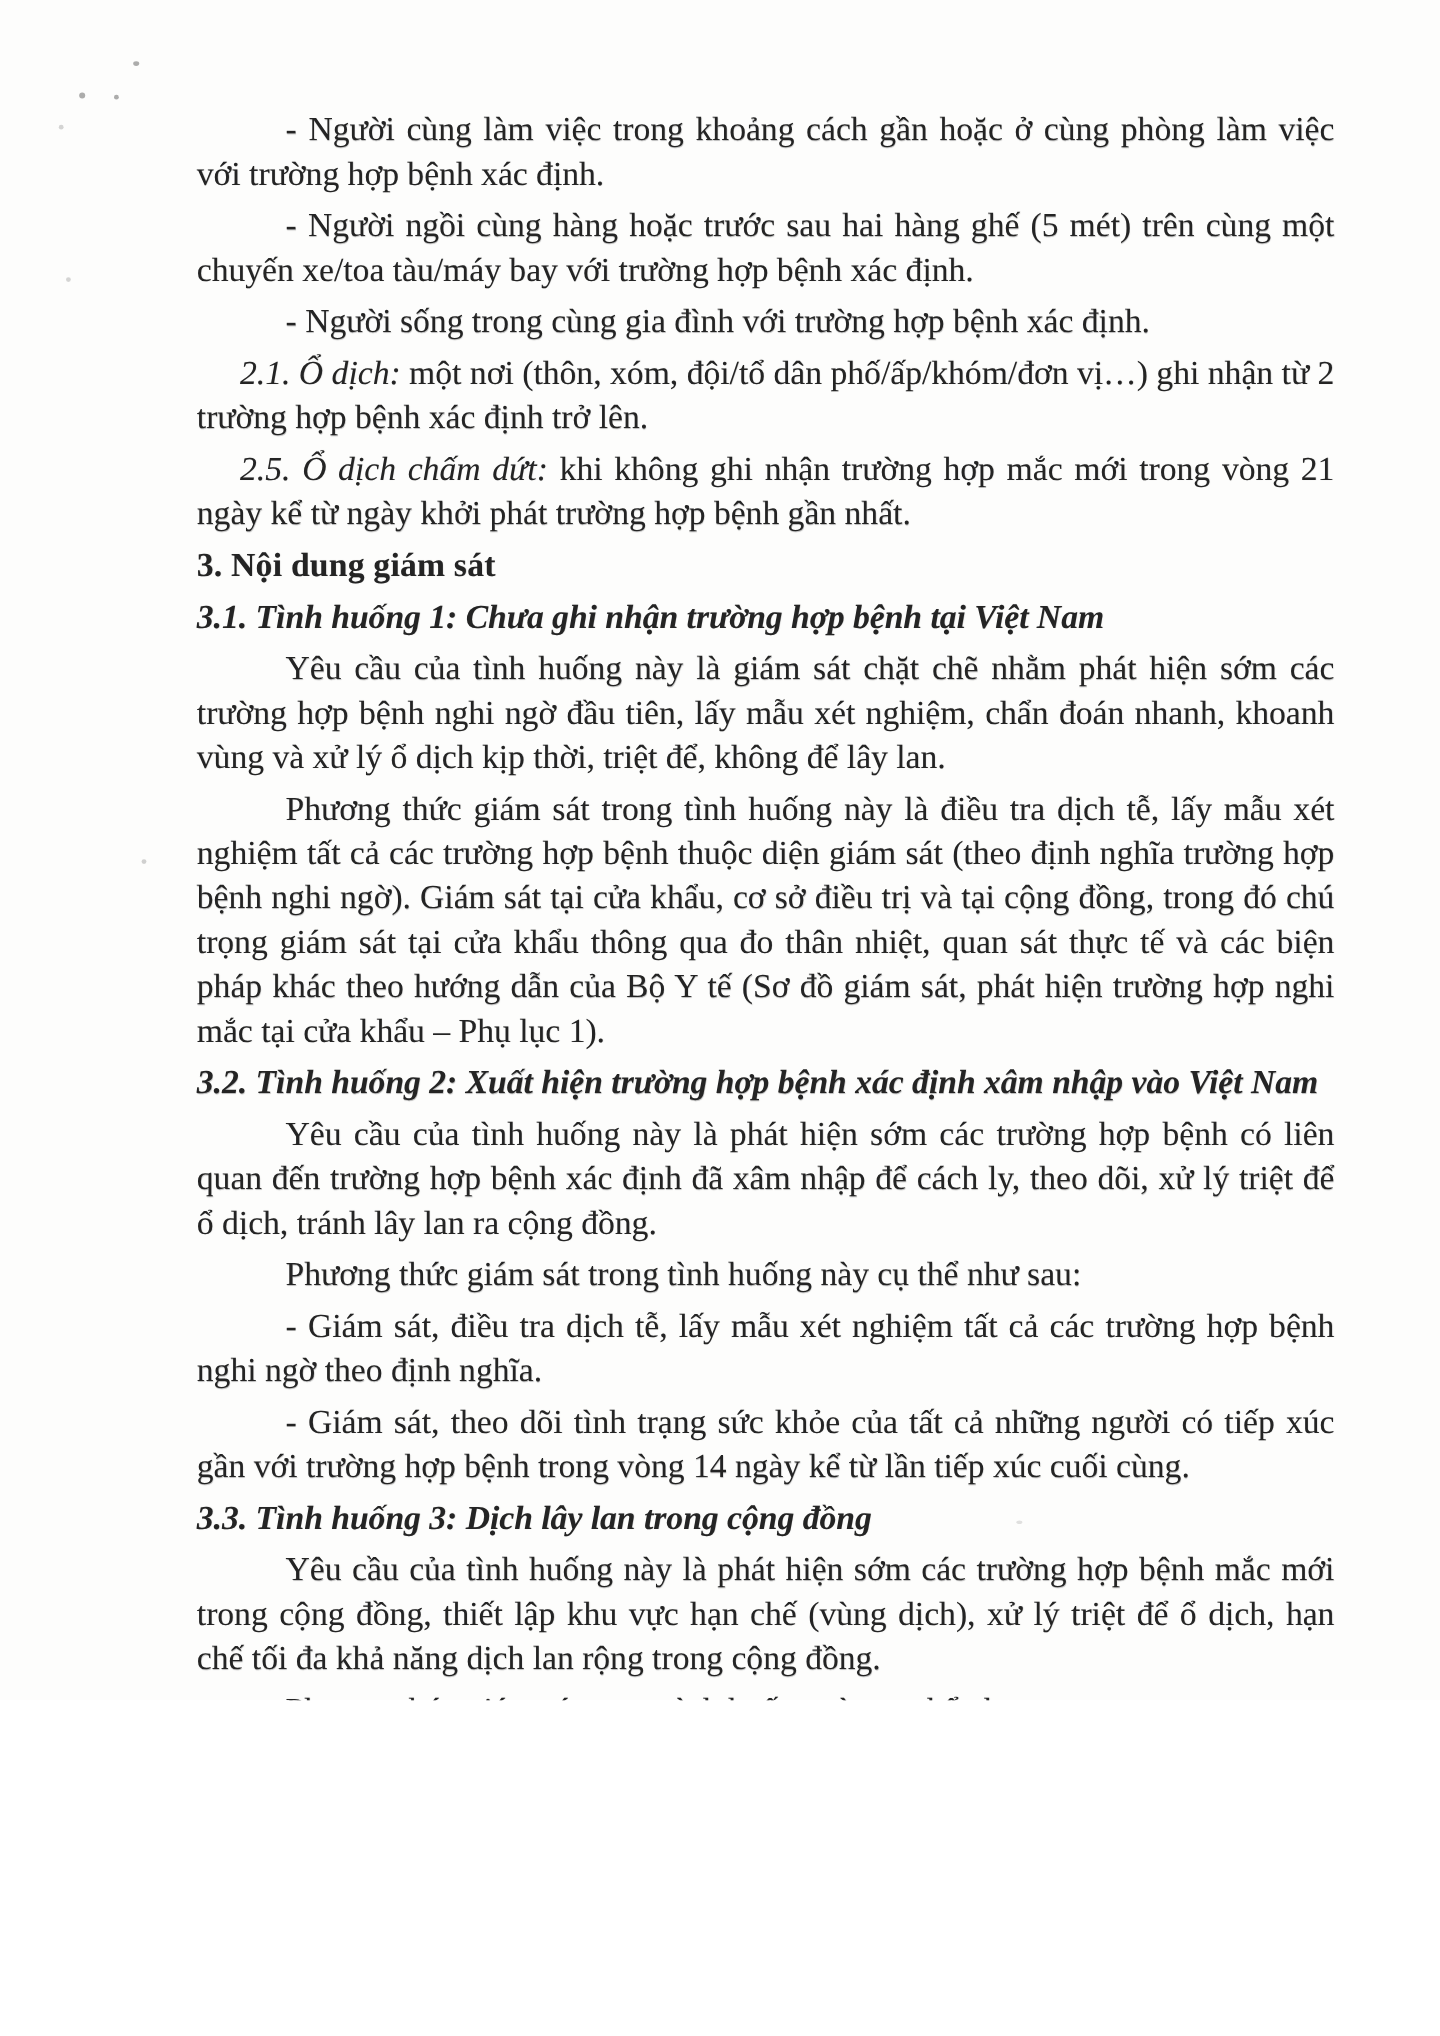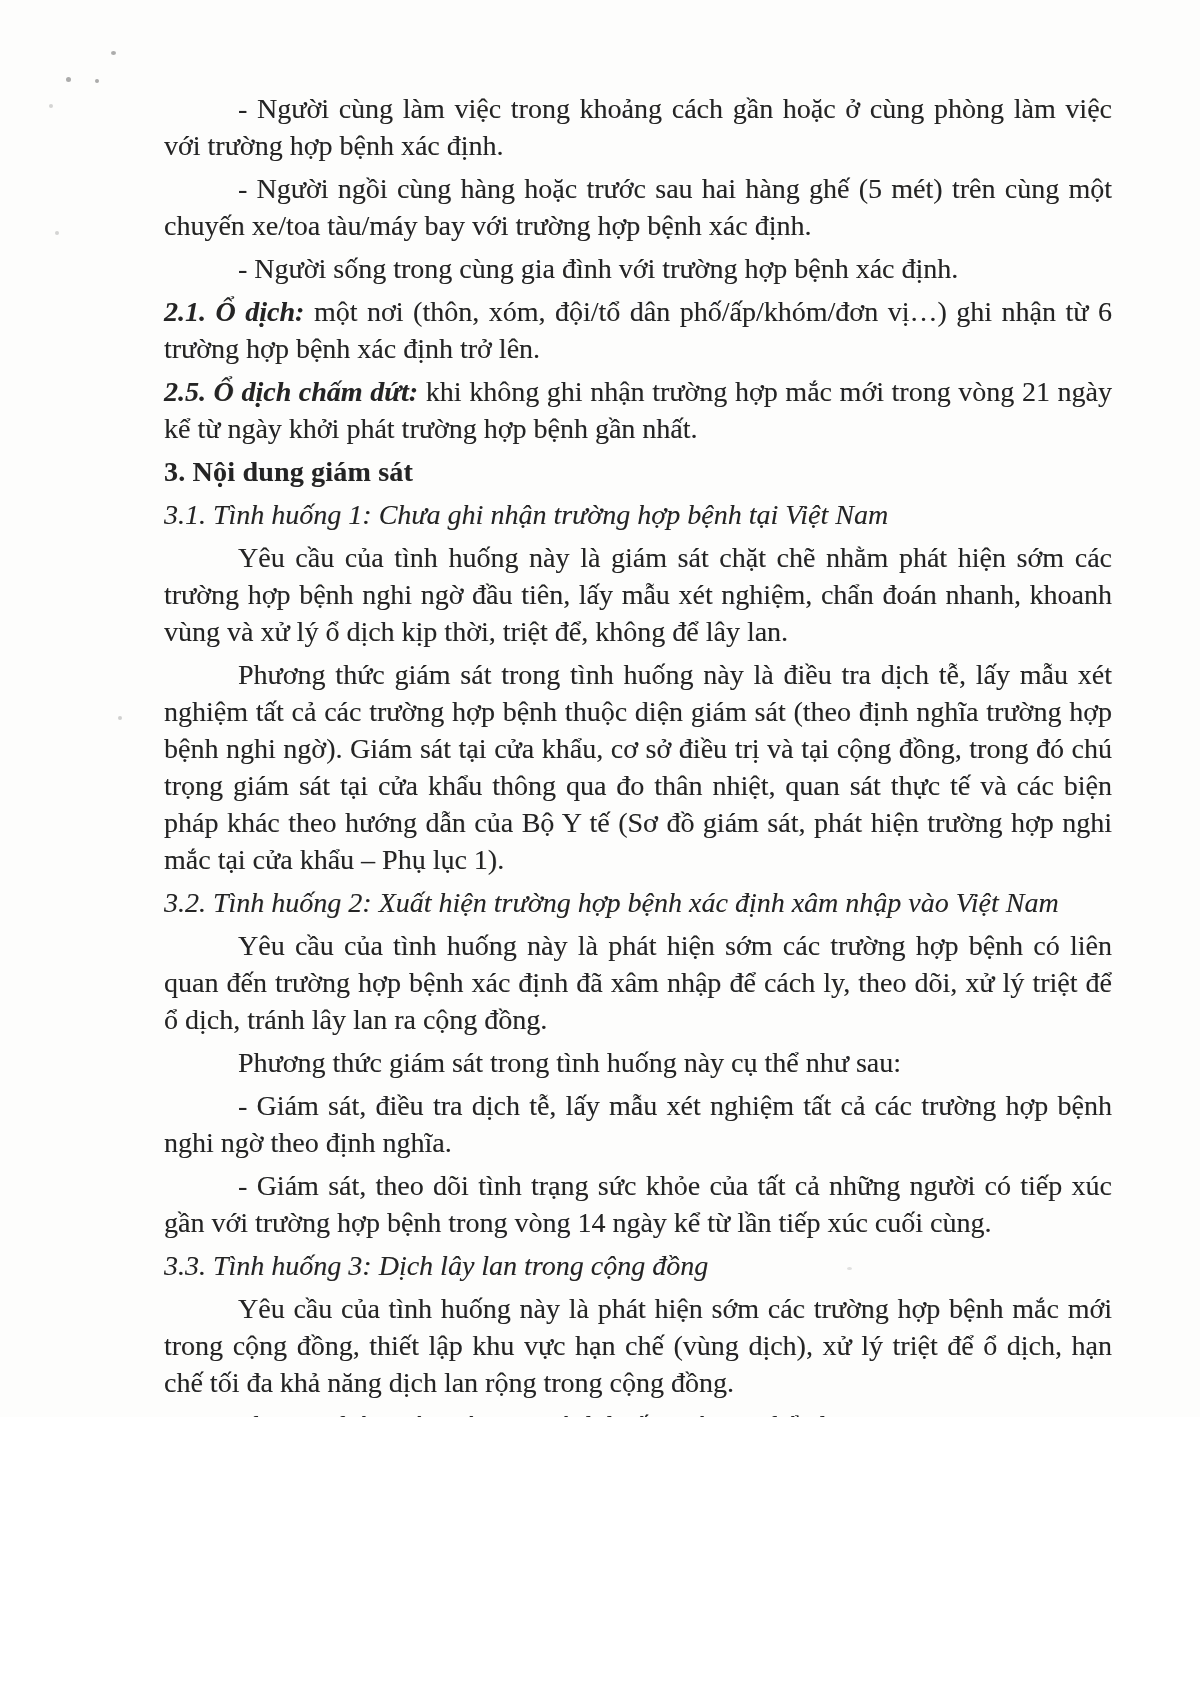--- a/index.html
+++ b/index.html
@@ -28,26 +28,27 @@
     font-size: 28px;
     line-height: 37px;
     text-shadow: 0.3px 0.3px 0.6px rgba(70,70,70,0.35);
   }
   .indent { text-indent: 74px; }
   .heading {
     font-weight: 700;
     letter-spacing: 0.2px;
   }
   .subheading {
-    font-weight: 400;
+    font-weight: 700;
     font-style: italic;
   }
   .def .lead {
-    font-weight: 700;
+    font-weight: 400;
     font-style: italic;
+    margin-left: 36px;
   }
   .pageno {
     position: absolute;
     top: 1634px;
     left: 164px;
     width: 948px;
     text-align: center;
     font-size: 27px;
     color: #2a2a2a;
     text-shadow: 0.3px 0.3px 0.6px rgba(70,70,70,0.35);
@@ -71,21 +72,21 @@
   <div class="speck" style="left:118px; top:716px; width:4px; height:4px; opacity:.55;"></div>
   <div class="speck" style="left:847px; top:1267px; width:5px; height:3px; opacity:.35;"></div>
 
   <div class="content">
 
     <p class="indent">- Người cùng làm việc trong khoảng cách gần hoặc ở cùng phòng làm việc với trường hợp bệnh xác định.</p>
     <p class="indent">- Người ngồi cùng hàng hoặc trước sau hai hàng ghế (5 mét) trên cùng một chuyến xe/toa tàu/máy bay với trường hợp bệnh xác định.</p>
     <p class="indent">- Người sống trong cùng gia đình với trường hợp bệnh xác định.</p>
 
 
-    <p class="def"><span class="lead">2.1. Ổ dịch:</span><span> một nơi (thôn, xóm, đội/tổ dân phố/ấp/khóm/đơn vị…) ghi nhận từ 6 trường hợp bệnh xác định trở lên.</span></p>
+    <p class="def"><span class="lead">2.1. Ổ dịch:</span><span> một nơi (thôn, xóm, đội/tổ dân phố/ấp/khóm/đơn vị…) ghi nhận từ 2 trường hợp bệnh xác định trở lên.</span></p>
 
     <p class="def"><span class="lead">2.5. Ổ dịch chấm dứt:</span><span> khi không ghi nhận trường hợp mắc mới trong vòng 21 ngày kể từ ngày khởi phát trường hợp bệnh gần nhất.</span></p>
 
     <p class="heading">3. Nội dung giám sát</p>
 
     <p class="subheading">3.1. Tình huống 1: Chưa ghi nhận trường hợp bệnh tại Việt Nam</p>
 
     <p class="indent">Yêu cầu của tình huống này là giám sát chặt chẽ nhằm phát hiện sớm các trường hợp bệnh nghi ngờ đầu tiên, lấy mẫu xét nghiệm, chẩn đoán nhanh, khoanh vùng và xử lý ổ dịch kịp thời, triệt để, không để lây lan.</p>
     <p class="indent">Phương thức giám sát trong tình huống này là điều tra dịch tễ, lấy mẫu xét nghiệm tất cả các trường hợp bệnh thuộc diện giám sát (theo định nghĩa trường hợp bệnh nghi ngờ). Giám sát tại cửa khẩu, cơ sở điều trị và tại cộng đồng, trong đó chú trọng giám sát tại cửa khẩu thông qua đo thân nhiệt, quan sát thực tế và các biện pháp khác theo hướng dẫn của Bộ Y tế (Sơ đồ giám sát, phát hiện trường hợp nghi mắc tại cửa khẩu – Phụ lục 1).</p>
 

